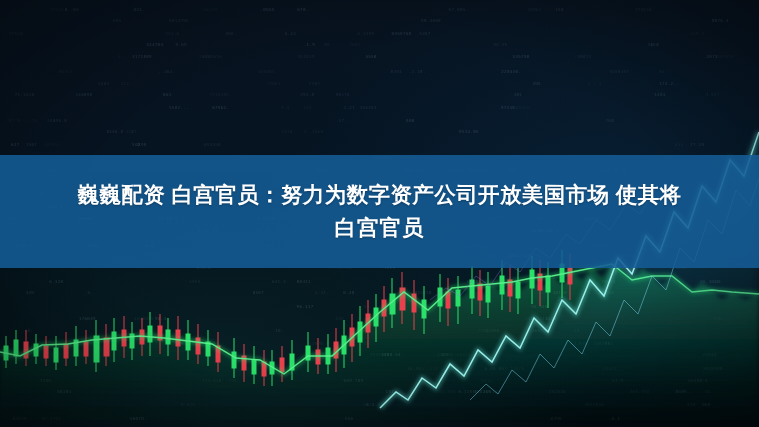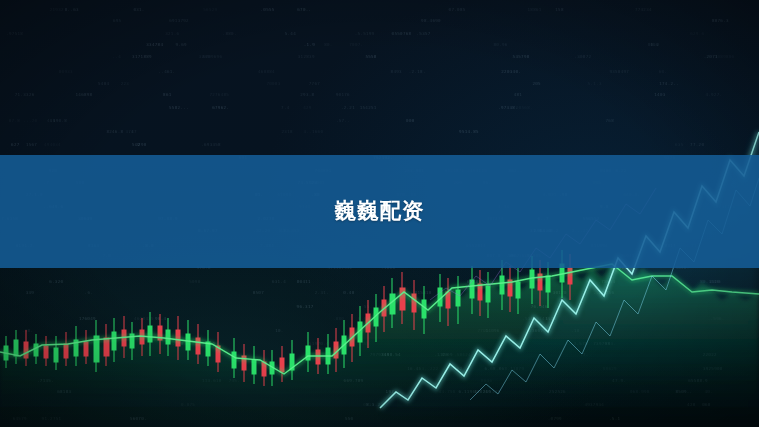--- a/index.html
+++ b/index.html
@@ -534,16 +534,17 @@
 
     <g>
       <polyline fill="none" stroke="#9a6fd8" stroke-width="0.9" stroke-opacity="0.40" points="430,300 446,288 460,296 476,276 490,286 506,262 520,272 536,248
                 550,258 566,234 580,244 596,220 610,230 626,204 640,214 656,188"></polyline>
     </g>
   </svg>
 
   <div class="vignette"></div>
 
   <div class="banner">
-    <div class="banner-line l2">巍巍配资</div>
+    <div class="banner-line l1">巍巍配资 白宫官员：努力为数字资产公司开放美国市场 使其将</div>
+    <div class="banner-line l2">白宫官员</div>
   </div>
 
 </div>
 
 </body></html>

